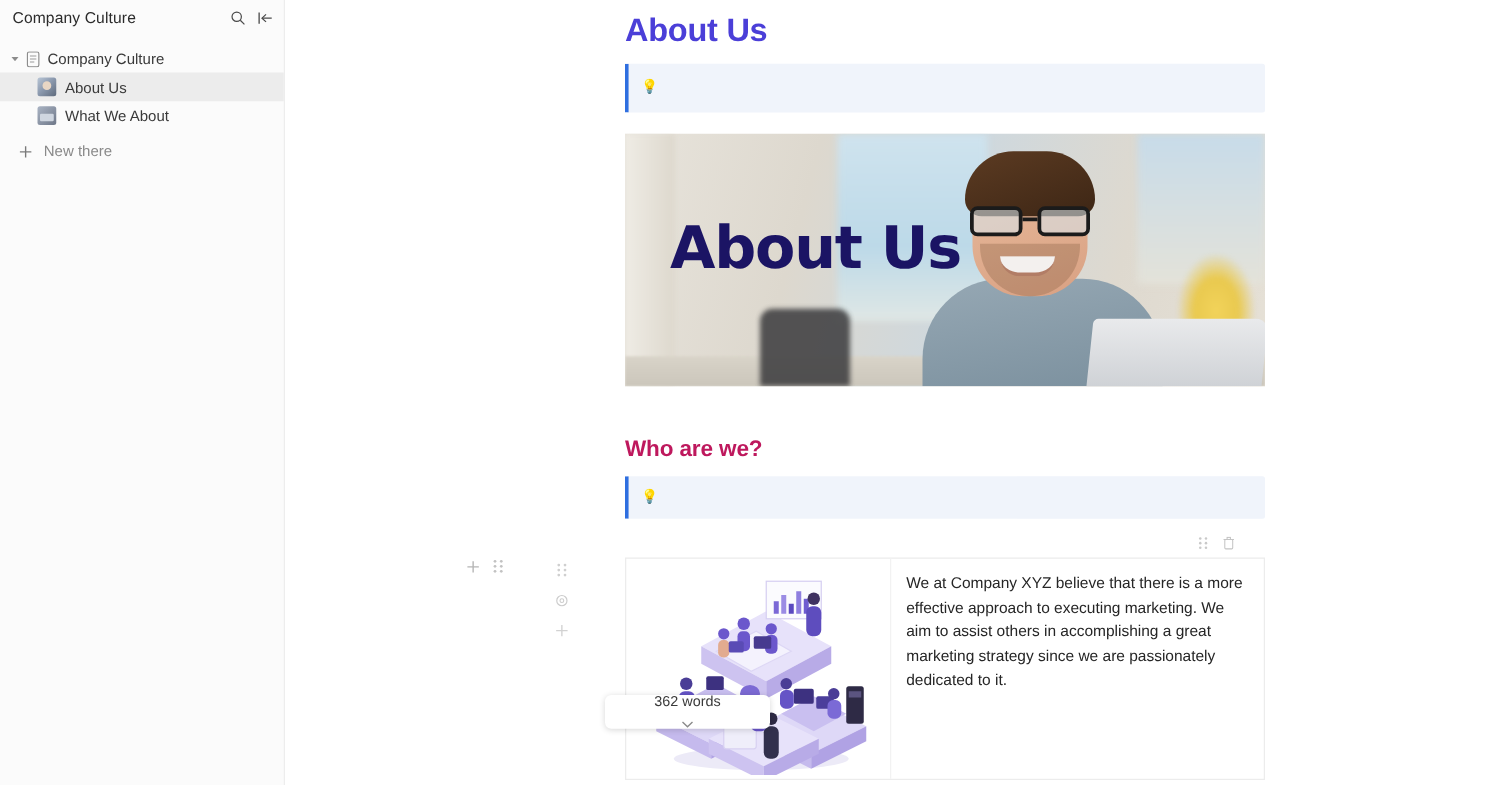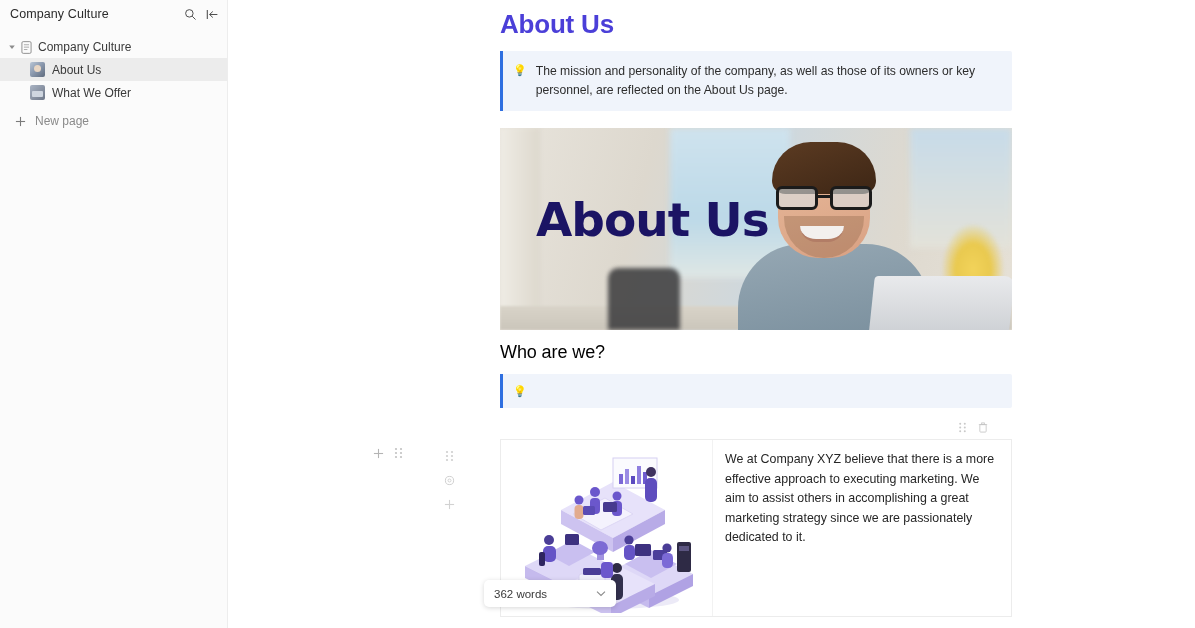--- a/index.html
+++ b/index.html
@@ -171,22 +171,22 @@
     background: linear-gradient(180deg,#d9d4c9,#cbc6bb); filter: blur(1px);
   }
   .hero-text {
     position: absolute; left: 36px; top: 66px;
     font-size: 47px; font-weight: bold; color: #1b1464;
     letter-spacing: -1px; line-height: 52px;
     font-family: "DejaVu Sans", sans-serif;
   }
 
   .sec-title {
-    margin-top: 12px; font-size: 18px; font-weight: normal;
-    color: #000000; letter-spacing: -0.1px;
+    margin-top: 40px; font-size: 18px; font-weight: bold;
+    color: #be185d; letter-spacing: -0.1px;
   }
 
   
   .block-toolbar {
     display: flex; justify-content: flex-end; align-items: center;
     gap: 11px; height: 16px; margin-top: 11px; padding-right: 24px;
   }
   .two-col {
     margin-top: 4px;
     border: 1px solid #ececec;
@@ -209,26 +209,26 @@
     position: absolute; left: 145px; top: 447px;
     display: flex; align-items: center; gap: 10px;
   }
   .gutter-vert {
     position: absolute; left: 216px; top: 450px;
     display: flex; flex-direction: column; align-items: center; gap: 13px;
   }
 
   
   #wordcount {
-    position: absolute; left: 256px; top: 580px;
+    position: absolute; left: 256px; top: 556px;
     width: 132px; height: 27px;
     background: #fff; border-radius: 5px;
     box-shadow: 0 1px 5px rgba(0,0,0,.16);
     display: flex; align-items: center;
-    padding: 0 10px; font-size: 11.5px; color: #3a3a3a;
+    padding: 0 10px; font-size: 11.5px; color: #3a3a3a; flex-direction: column;
   }
   #wordcount .wc-label { flex: 1; }
 </style>
 </head>
 <body>
 
 <div id="app">
 
   <aside id="sidebar">
 
@@ -272,31 +272,31 @@
 
       <div class="page-row active">
         <span class="page-emoji emo-about"></span>
         <span>About Us</span>
       </div>
 
 
 
       <div class="page-row">
         <span class="page-emoji emo-offer"></span>
-        <span>What We Offer</span>
+        <span>What We About</span>
       </div>
 
       <div class="new-page-row">
         <span class="plus">
           <svg width="11" height="11" viewBox="0 0 12 12">
               <line x1="6" y1="1" x2="6" y2="11" stroke="#7a7a7a" stroke-width="1.2"></line>
               <line x1="1" y1="6" x2="11" y2="6" stroke="#7a7a7a" stroke-width="1.2"></line>
             </svg>
         </span>
-        <span>New page</span>
+        <span>New there</span>
       </div>
 
     </div>
   </aside>
 
   <main id="canvas">
 
     <div class="gutter-left">
       <span class="ic">
         <svg width="11" height="11" viewBox="0 0 12 12">
@@ -345,21 +345,20 @@
       </span>
     </div>
 
     <div id="doc">
 
       <h1 class="doc-title">About Us</h1>
 
       <div class="callout">
         <span class="bulb">💡</span>
         <div class="ctext">
-          <p>The mission and personality of the company, as well as those of its owners or key personnel, are reflected on the About Us page.</p>
         </div>
       </div>
 
       <div class="hero">
         <div class="hero-beam"></div>
         <div class="hero-bg-window"></div>
         <div class="hero-bg-window2"></div>
         <div class="hero-desk"></div>
         <div class="hero-chair"></div>
         <div class="hero-plant"></div>

